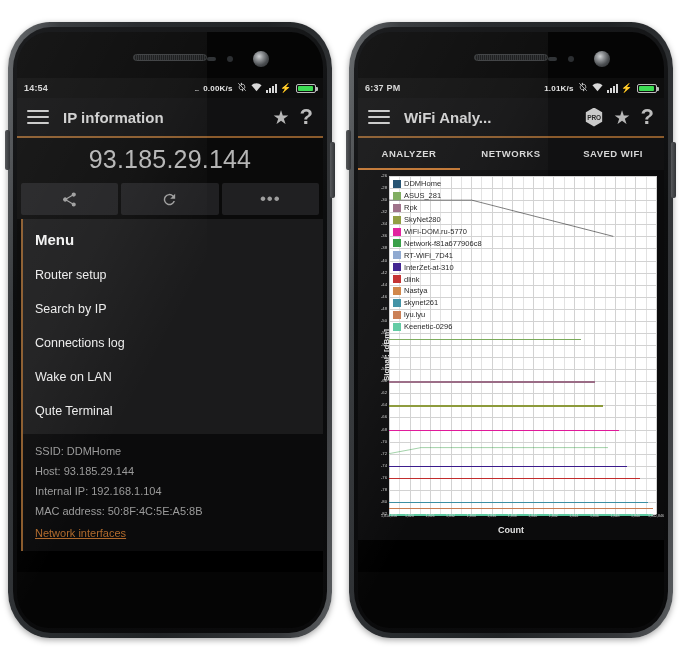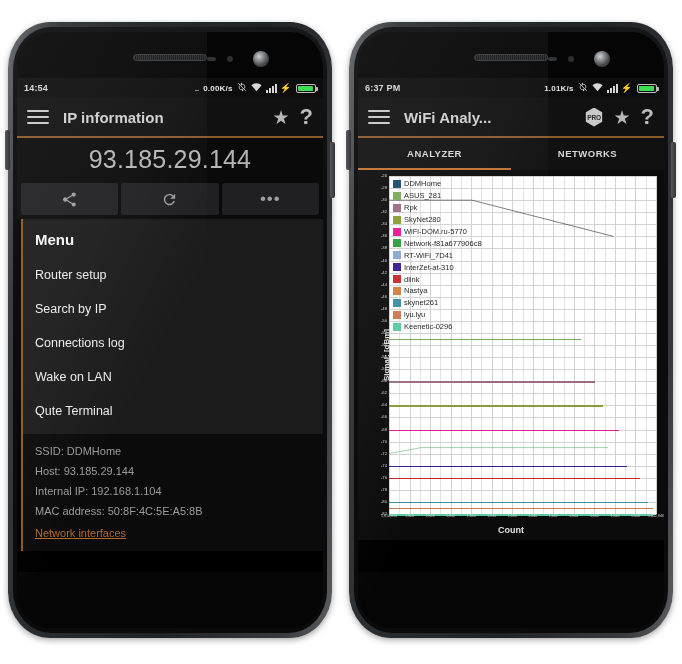--- a/index.html
+++ b/index.html
@@ -322,20 +322,21 @@
               <span class="star">★</span>
             </div>
           <div class="ab-icon">
               <span class="qmark">?</span>
             </div>
         </div>
 
         <div class="tabs">
           <div class="tab active">ANALYZER</div>
           <div class="tab">NETWORKS</div>
+          <div class="tab">SAVED WIFI</div>
         </div>
 
         <div class="chart-wrap">
           <div class="ytitle">Signal: [dBm]</div>
           <div class="xtitle">Count</div>
           <div class="chart-area" id="chart-area">
             <div class="grid" id="grid">
                 <div class="v" style="left: 0%;"></div>
                 <div class="v" style="left: 7.69231%;"></div>
                 <div class="v" style="left: 15.3846%;"></div>

